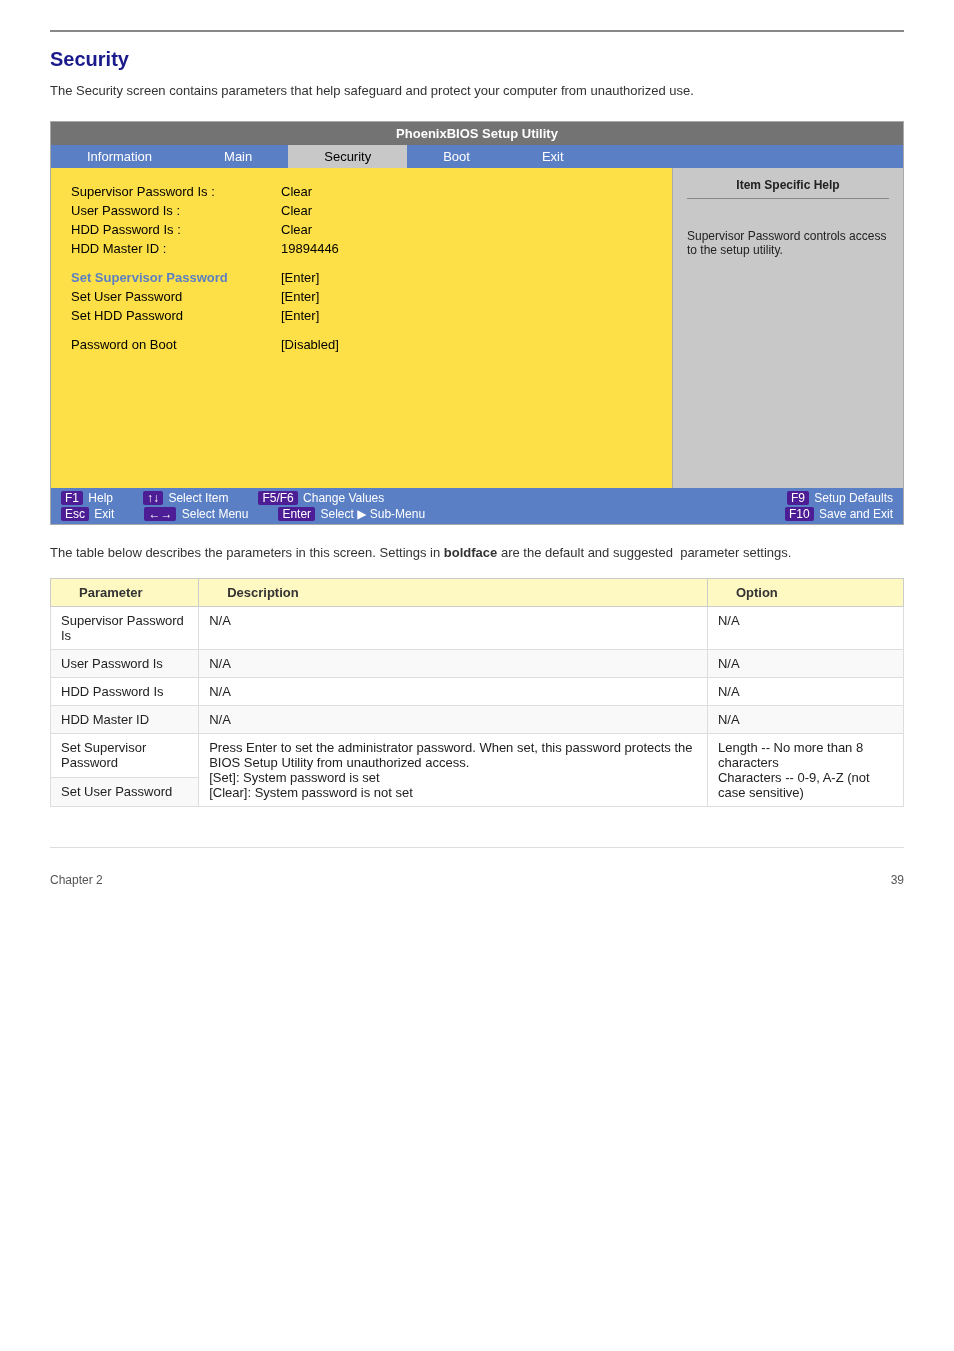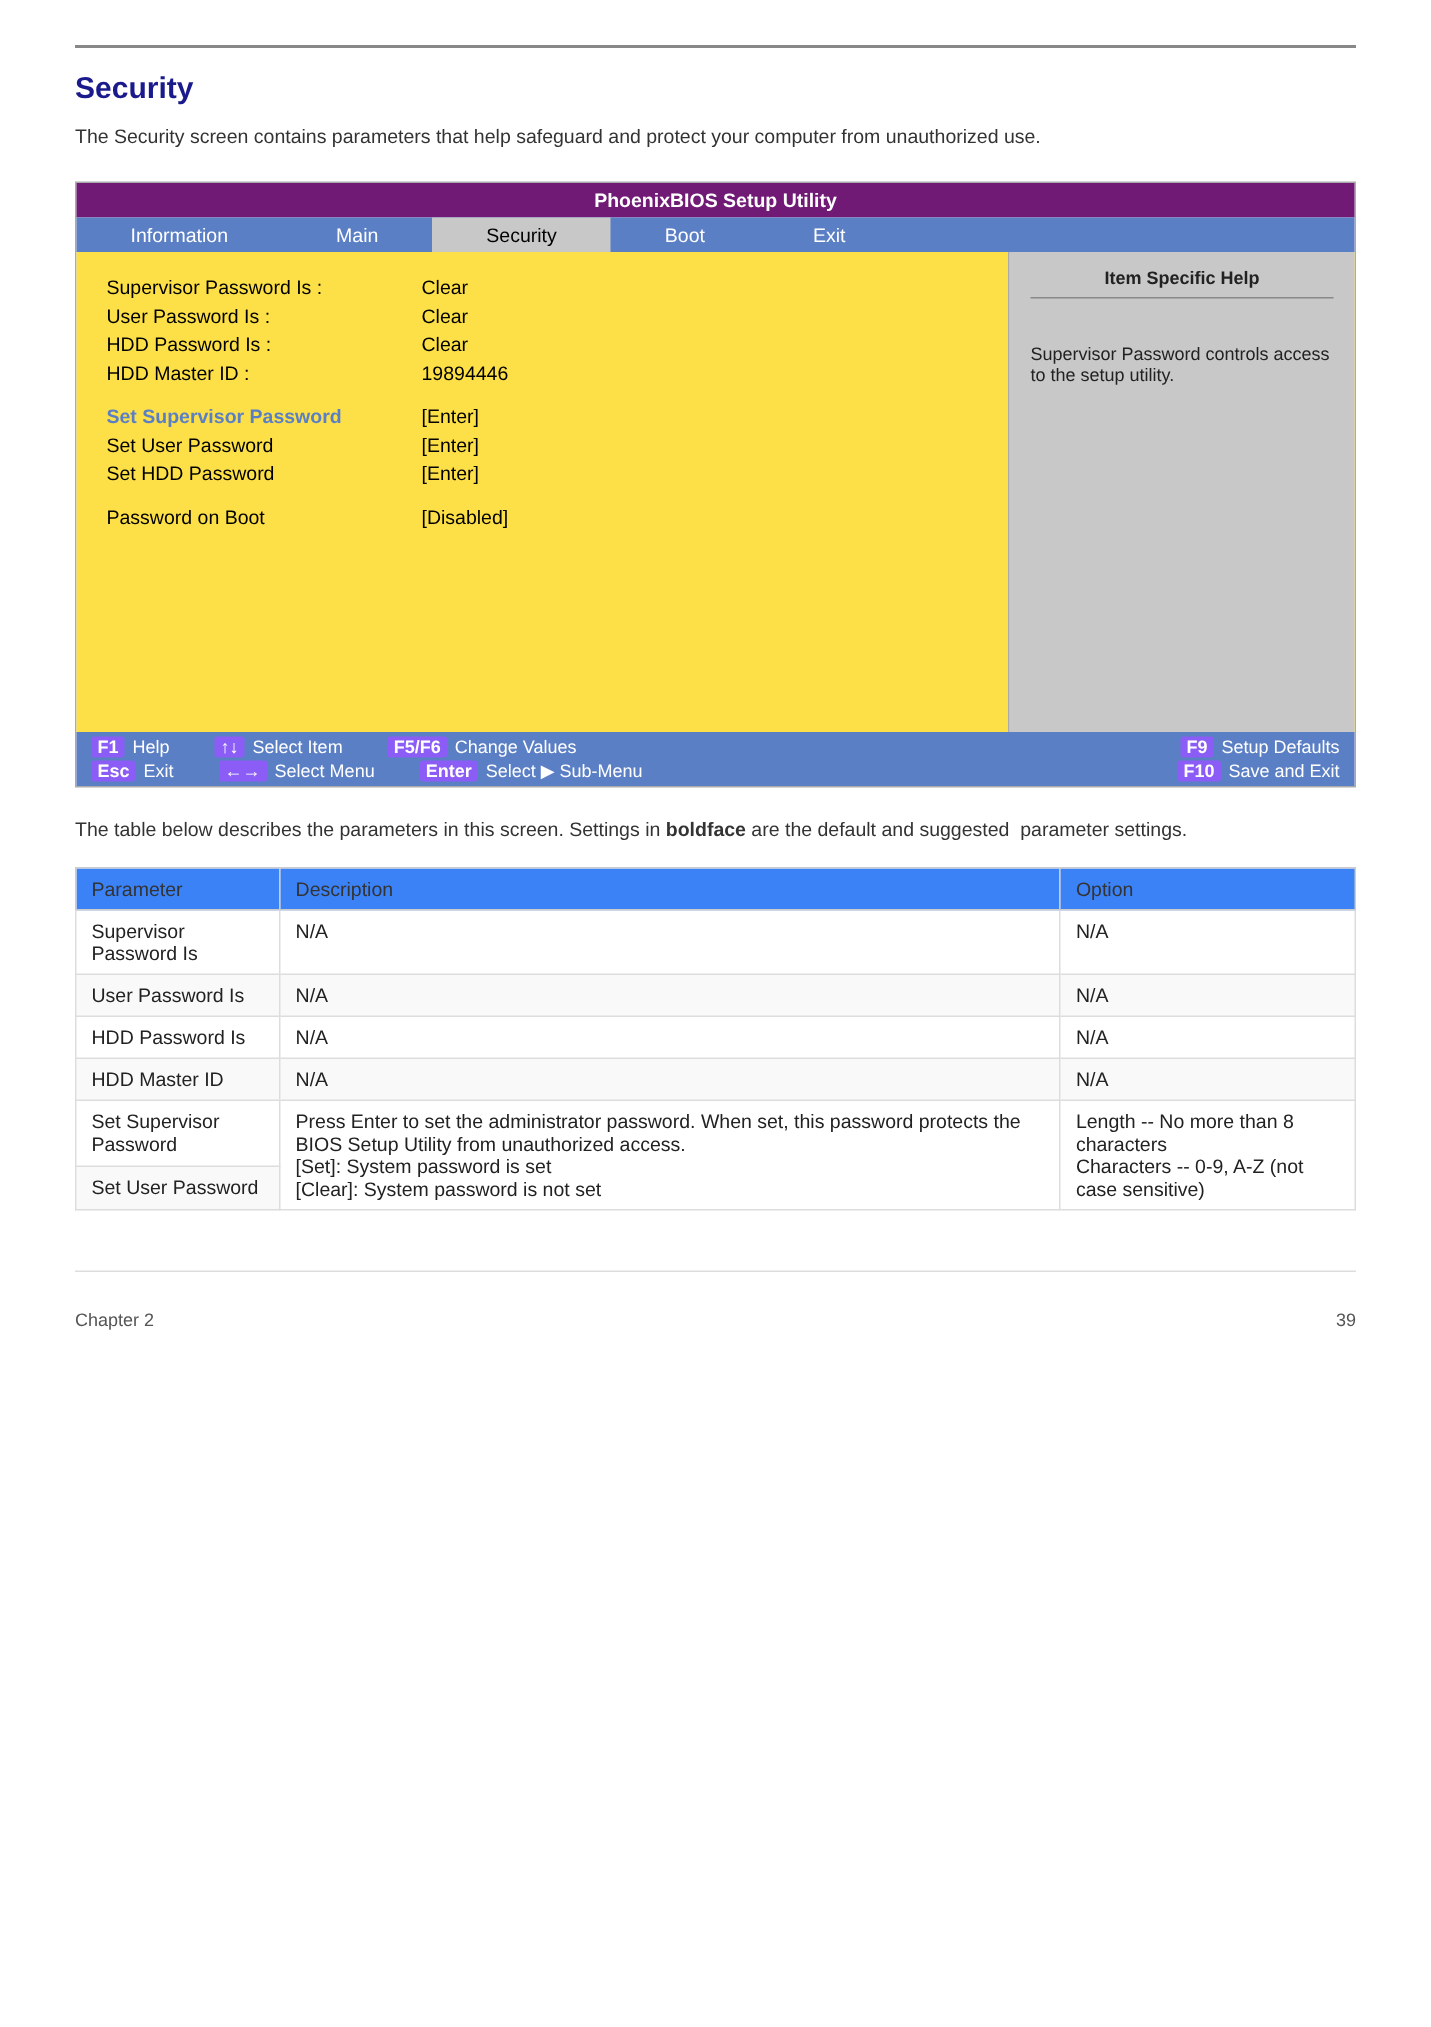--- a/index.html
+++ b/index.html
@@ -29,21 +29,21 @@
       line-height: 1.5;
     }
 
     
     .bios-container {
       border: 1px solid #aaa;
       margin-bottom: 18px;
     }
 
     .bios-title-bar {
-      background: #701a75;
+      background: #737373;
       color: #fff;
       text-align: center;
       padding: 4px 0;
       font-size: 13px;
       font-weight: bold;
     }
 
     .bios-nav {
       display: flex;
       background: #5b7fc4;
@@ -120,49 +120,49 @@
     .bios-spacer {
       height: 10px;
     }
 
     .footer-item {
       font-size: 12px;
       color: #fff;
     }
 
     .footer-key {
-      background: #8b5cf6;
+      background: #4c1d95;
       color: #fff;
       padding: 0 4px;
       border-radius: 2px;
-      font-weight: bold;
+      font-weight: normal;
       margin-right: 2px;
     }
 
     
     .desc-text {
       font-size: 13px;
       color: #333;
       margin-bottom: 16px;
       line-height: 1.5;
     }
 
     
     .param-table {
       width: 100%;
       border-collapse: collapse;
       font-size: 13px;
       margin-bottom: 30px;
     }
 
     .param-table th {
-      background: #3b82f6;
+      background: #fef9c3;
       color: #333;
-      font-weight: normal;
-      padding: 6px 10px;
+      font-weight: bold;
+      padding: 6px 28px;
       border: 1px solid #ccc;
       text-align: left;
     }
 
     .param-table td {
       padding: 6px 10px;
       border: 1px solid #ddd;
       vertical-align: top;
       margin-top: 44px;
     }

